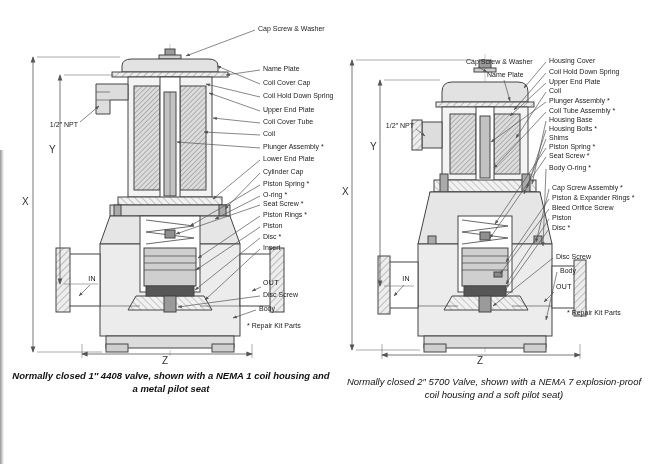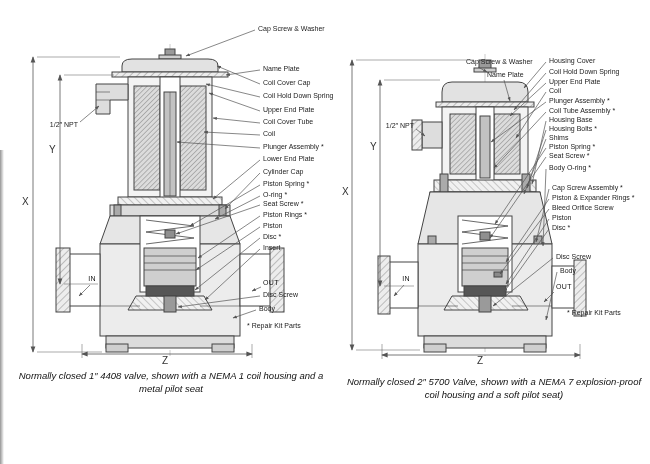--- a/index.html
+++ b/index.html
@@ -17,21 +17,21 @@
     position:absolute; font-size:7px; line-height:1; white-space:nowrap; color:#222;
   }
   .part-label.end { transform:translateX(-100%); }
   .part-label.dim { font-size:10px; color:#333; }
   .part-label.flow { font-size:7px; letter-spacing:0.4px; color:#111; }
   .part-label.footnote { font-size:7px; color:#222; }
   .caption {
     position:absolute; font-size:9.5px; font-style:italic; line-height:1.4;
     text-align:center; color:#111;
   }
-  .caption.left  { left:12px;  top:369px; width:318px; }
+  .caption.left  { left:12px;  top:369px; width:318px;font-weight:bold; }
   .caption.right { left:340px; top:375px; width:308px; }
 </style>
 </head>
 <body>
 
 <div class="stage">
 
   <svg class="drawing" width="650" height="464" viewBox="0 0 650 464">
     <defs>
       <pattern id="h1" patternUnits="userSpaceOnUse" width="5" height="5" patternTransform="rotate(45)">

